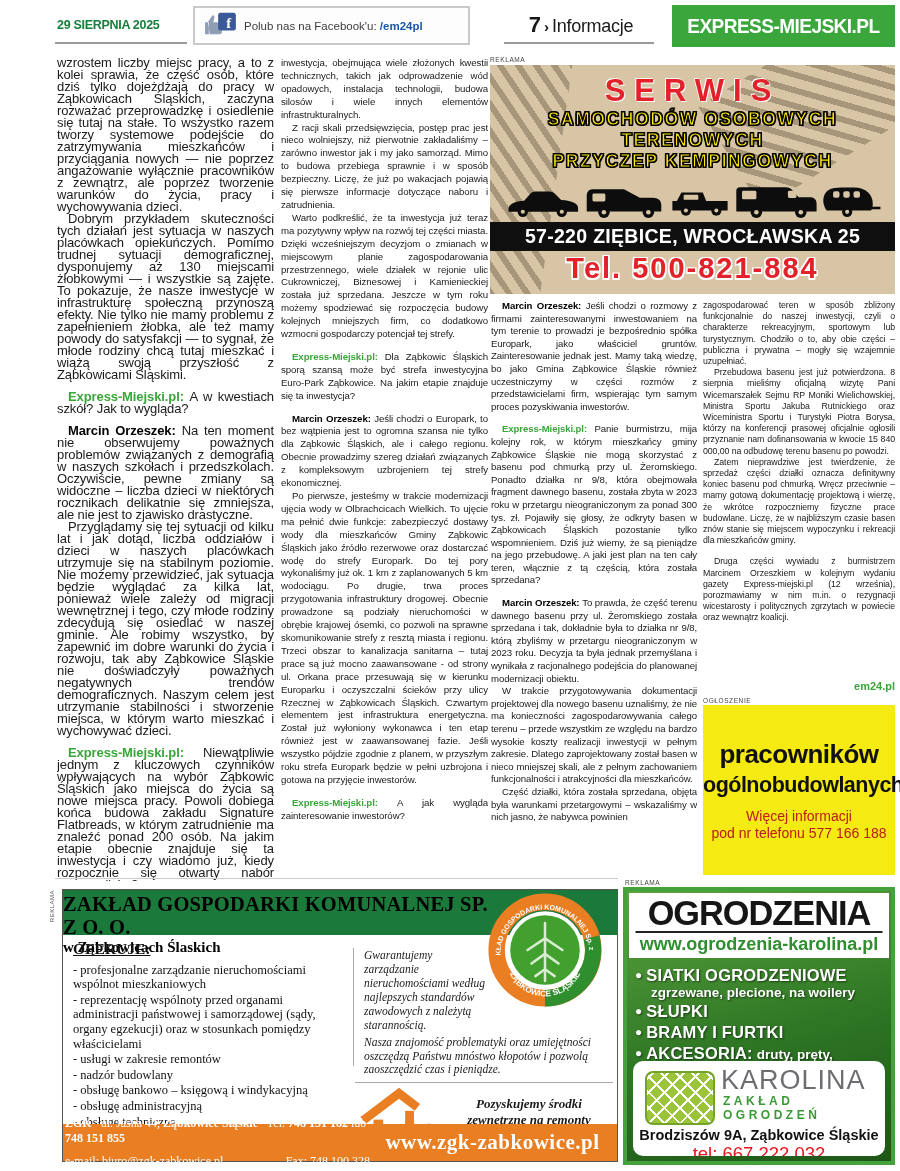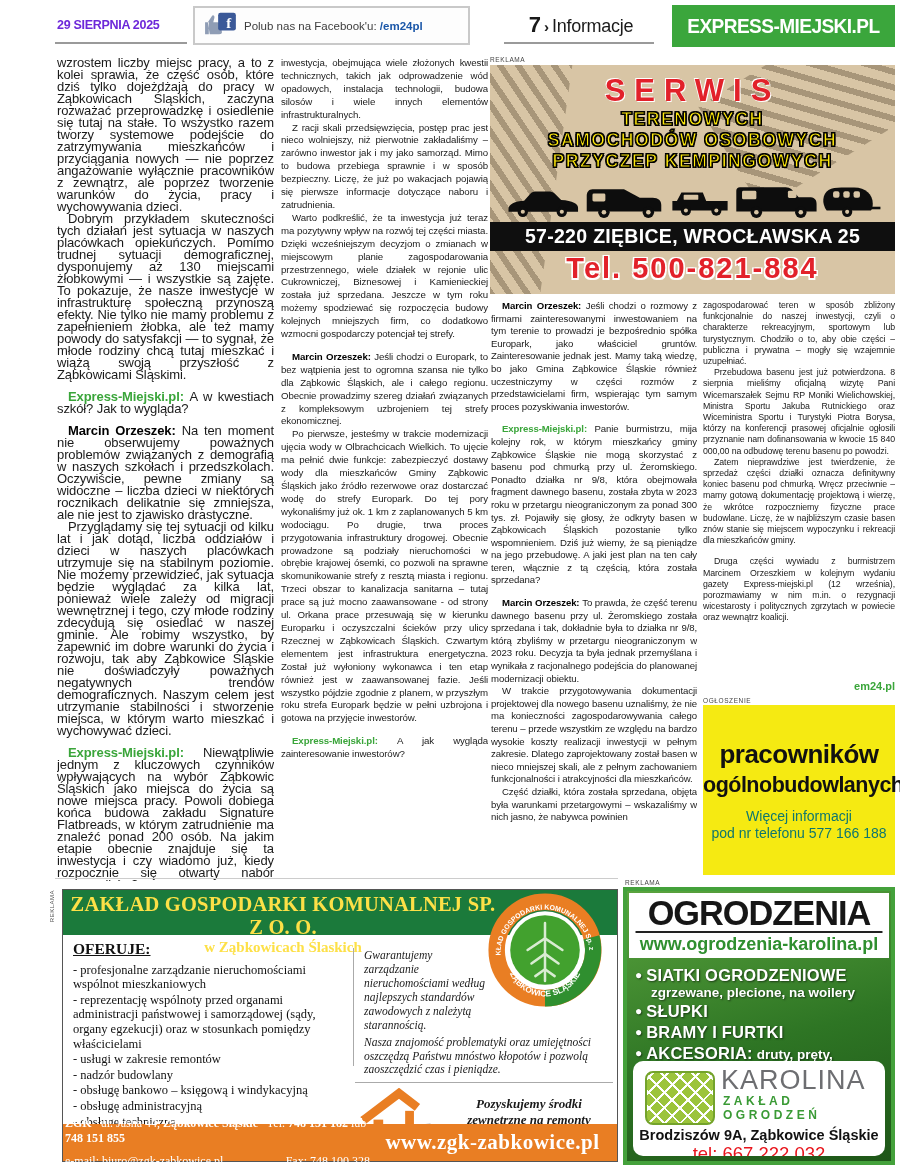--- a/index.html
+++ b/index.html
@@ -1,19 +1,19 @@
 <!DOCTYPE html>
 <html lang="pl" style="--green-logo: #3ba63c; --green-text: #3aa53a; --yellow: #f5ea12; --red: #e2212a; --serwis-bg: #d8c5a5; --serwis-yellow: #ffe90c; --zgk-green: #1b7a3b; --zgk-orange: #e97e23; --ogr-green: #44a13b; --ogr-url-green: #2f8f2f; --karolina-gray: #6d6e71; --karolina-green: #3a9a35; --tel-red: #e8151c;"><head>
 <meta charset="utf-8">
 <style>
   html,body{margin:0;padding:0;background:#fff;}
   .page{position:relative;width:900px;height:1171px;background:#fff;overflow:hidden;
         font-family:"Liberation Sans",sans-serif;color:#1a1a1a;}
   
-  .hdr-date{position:absolute;left:57px;top:18px;font-size:12.5px;font-weight:bold;letter-spacing:-.3px;color:#6d28d9;}
+  .hdr-date{position:absolute;left:57px;top:18px;font-size:12.5px;font-weight:bold;letter-spacing:-.3px;color:#15803d;}
   .hdr-date-rule{position:absolute;left:55px;top:42px;width:132px;height:2px;background:#9a9a9a;}
   .fb-bar{position:absolute;left:193px;top:6px;width:277px;height:39px;border:2px solid #c9c9c9;background:#fdfdfd;
           display:flex;align-items:center;padding:0 8px;box-sizing:border-box;cursor:pointer;}
   .fb-bar .fb-txt{font-size:11.5px;color:#3d3d3d;margin-left:7px;white-space:nowrap;}
   .fb-bar .fb-handle{font-weight:bold;color:#1b57a8;}
   .hdr-page{position:absolute;left:506px;top:12px;width:150px;text-align:center;white-space:nowrap;}
   .hdr-page .num{font-size:22px;font-weight:bold;}
   .hdr-page .chev{font-size:15px;font-weight:bold;margin:0 3px;}
   .hdr-page .sec{font-size:18px;letter-spacing:-.3px;}
   .hdr-page-rule{position:absolute;left:504px;top:42px;width:150px;height:1.5px;background:#9a9a9a;}
@@ -52,25 +52,25 @@
   .vehicles svg{display:block;}
   .serwis-band{position:relative;margin-top:3px;background:#0f0f0f;color:#fff;font-size:19.5px;font-weight:bold;
                letter-spacing:.3px;padding:3px 0;white-space:nowrap;}
   .serwis-tel{position:relative;font-size:29px;font-weight:bold;color:var(--red);letter-spacing:2px;margin-top:1px;
               text-shadow:-1.5px -1.5px 0 #fff,1.5px -1.5px 0 #fff,-1.5px 1.5px 0 #fff,1.5px 1.5px 0 #fff;}
   
   .yellow-ad{position:absolute;left:703px;top:705px;width:192px;height:170px;background:var(--yellow);
              text-align:center;display:flex;flex-direction:column;justify-content:center;}
   .yellow-ad .big{font-size:26px;font-weight:bold;color:#111;line-height:31px;letter-spacing:-.5px;}
   .yellow-ad .big.fit{font-size:21.5px;}
-  .yellow-ad .small{font-size:14px;color:#0f766e;line-height:17px;margin-top:7px;}
+  .yellow-ad .small{font-size:14px;color:#b91c1c;line-height:17px;margin-top:7px;}
   
   .zgk{position:absolute;left:62px;top:889px;width:556px;height:273px;border:1px solid #555;background:#fff;
        box-sizing:border-box;font-family:"Liberation Serif",serif;}
-  .zgk-head{position:absolute;left:0;top:0;width:100%;height:45px;background:var(--zgk-green);color:#fde047;text-align:center;}
+  .zgk-head{position:absolute;left:0;top:0;width:100%;height:45px;background:var(--zgk-green);color:#000000;}
   .zgk-head .l1{font-size:20.5px;font-weight:bold;margin-top:3px;letter-spacing:.2px;width:440px;}
   .zgk-head .l2{font-size:15px;font-weight:bold;width:440px;}
   .zgk-offers{position:absolute;left:10px;top:50px;width:278px;font-size:12.5px;line-height:14.6px;color:#111;}
   .zgk-offers .oferuje{font-size:15.5px;font-weight:bold;text-decoration:underline;margin:2px 0 6px 0;}
   .offer-item{margin:0 0 1px 0;}
   .offer-item.bold{font-weight:bold;}
   .zgk-vline{position:absolute;left:290px;top:58px;width:1px;height:118px;background:#aaa;}
   .zgk-guarantee{position:absolute;left:301px;top:58px;width:122px;font-style:italic;font-size:11.5px;line-height:14px;}
   .zgk-knowledge{position:absolute;left:301px;top:146px;width:250px;font-style:italic;font-size:11.5px;line-height:13.5px;}
   .zgk-hline{position:absolute;left:292px;top:192px;width:258px;height:1px;background:#aaa;}
@@ -146,20 +146,21 @@
       <p class="para plain">Dobrym przykładem skuteczności tych działań jest sytuacja w naszych placówkach opiekuńczych. Pomimo trudnej sytuacji demograficznej, dysponujemy aż 130 miejscami żłobkowymi — i wszystkie są zajęte. To pokazuje, że nasze inwestycje w infrastrukturę społeczną przynoszą efekty. Nie tylko nie mamy problemu z zapełnieniem żłobka, ale też mamy powody do satysfakcji — to sygnał, że młode rodziny chcą tutaj mieszkać i wiążą swoją przyszłość z Ząbkowicami Śląskimi.</p>
       <p class="para q"><b class="lead-q">Express-Miejski.pl: </b>A w kwestiach szkół? Jak to wygląda?</p>
       <p class="para a"><b class="lead-a">Marcin Orzeszek: </b>Na ten moment nie obserwujemy poważnych problemów związanych z demografią w naszych szkołach i przedszkolach. Oczywiście, pewne zmiany są widoczne – liczba dzieci w niektórych rocznikach delikatnie się zmniejsza, ale nie jest to zjawisko drastyczne.</p>
       <p class="para plain">Przyglądamy się tej sytuacji od kilku lat i jak dotąd, liczba oddziałów i dzieci w naszych placówkach utrzymuje się na stabilnym poziomie. Nie możemy przewidzieć, jak sytuacja będzie wyglądać za kilka lat, ponieważ wiele zależy od migracji wewnętrznej i tego, czy młode rodziny zdecydują się osiedlać w naszej gminie. Ale robimy wszystko, by zapewnić im dobre warunki do życia i rozwoju, tak aby Ząbkowice Śląskie nie doświadczyły poważnych negatywnych trendów demograficznych. Naszym celem jest utrzymanie stabilności i stworzenie miejsca, w którym warto mieszkać i wychowywać dzieci.</p>
       <p class="para q"><b class="lead-q">Express-Miejski.pl: </b>Niewątpliwie jednym z kluczowych czynników wpływających na wybór Ząbkowic Śląskich jako miejsca do życia są nowe miejsca pracy. Powoli dobiega końca budowa zakładu Signature Flatbreads, w którym zatrudnienie ma znaleźć ponad 200 osób. Na jakim etapie obecnie znajduje się ta inwestycja i czy wiadomo już, kiedy rozpocznie się otwarty nabór pracowników?</p>
     </div>
   <div class="col c2">
       <p class="para cont">inwestycja, obejmująca wiele złożonych kwestii technicznych, takich jak odprowadzenie wód opadowych, instalacja technologii, budowa silosów i wiele innych elementów infrastrukturalnych.</p>
       <p class="para plain">Z racji skali przedsięwzięcia, postęp prac jest nieco wolniejszy, niż pierwotnie zakładaliśmy – zarówno inwestor jak i my jako samorząd. Mimo to budowa przebiega sprawnie i w sposób bezpieczny. Liczę, że już po wakacjach pojawią się pierwsze informacje dotyczące naboru i zatrudnienia.</p>
       <p class="para plain">Warto podkreślić, że ta inwestycja już teraz ma pozytywny wpływ na rozwój tej części miasta. Dzięki wcześniejszym decyzjom o zmianach w miejscowym planie zagospodarowania przestrzennego, wiele działek w rejonie ulic Cukrowniczej, Biznesowej i Kamienieckiej została już sprzedana. Jeszcze w tym roku możemy spodziewać się rozpoczęcia budowy kolejnych mniejszych firm, co dodatkowo wzmocni gospodarczy potencjał tej strefy.</p>
+      <p class="para q"><b class="lead-q">Express-Miejski.pl: </b>Dla Ząbkowic Śląskich sporą szansą może być strefa inwestycyjna Euro-Park Ząbkowice. Na jakim etapie znajduje się ta inwestycja?</p>
       <p class="para a"><b class="lead-a">Marcin Orzeszek: </b>Jeśli chodzi o Europark, to bez wątpienia jest to ogromna szansa nie tylko dla Ząbkowic Śląskich, ale i całego regionu. Obecnie prowadzimy szereg działań związanych z kompleksowym uzbrojeniem tej strefy ekonomicznej.</p>
       <p class="para plain">Po pierwsze, jesteśmy w trakcie modernizacji ujęcia wody w Olbrachcicach Wielkich. To ujęcie ma pełnić dwie funkcje: zabezpieczyć dostawy wody dla mieszkańców Gminy Ząbkowic Śląskich jako źródło rezerwowe oraz dostarczać wodę do strefy Europark. Do tej pory wykonaliśmy już ok. 1 km z zaplanowanych 5 km wodociągu. Po drugie, trwa proces przygotowania infrastruktury drogowej. Obecnie prowadzone są podziały nieruchomości w obrębie krajowej ósemki, co pozwoli na sprawne skomunikowanie strefy z resztą miasta i regionu. Trzeci obszar to kanalizacja sanitarna – tutaj prace są już mocno zaawansowane - od strony ul. Orkana prace przesuwają się w kierunku Europarku i oczyszczalni ścieków przy ulicy Rzecznej w Ząbkowicach Śląskich. Czwartym elementem jest infrastruktura energetyczna. Został już wyłoniony wykonawca i ten etap również jest w zaawansowanej fazie. Jeśli wszystko pójdzie zgodnie z planem, w przyszłym roku strefa Europark będzie w pełni uzbrojona i gotowa na przyjęcie inwestorów.</p>
       <p class="para q"><b class="lead-q">Express-Miejski.pl: </b>A jak wygląda zainteresowanie inwestorów?</p>
     </div>
   <div class="col c3">
       <p class="para a"><b class="lead-a">Marcin Orzeszek: </b>Jeśli chodzi o rozmowy z firmami zainteresowanymi inwestowaniem na tym terenie to prowadzi je bezpośrednio spółka Europark, jako właściciel gruntów. Zainteresowanie jednak jest. Mamy taką wiedzę, bo jako Gmina Ząbkowice Śląskie również uczestniczymy w części rozmów z przedstawicielami firm, wspierając tym samym proces pozyskiwania inwestorów.</p>
       <p class="para q"><b class="lead-q">Express-Miejski.pl: </b>Panie burmistrzu, mija kolejny rok, w którym mieszkańcy gminy Ząbkowice Śląskie nie mogą skorzystać z basenu pod chmurką przy ul. Żeromskiego. Ponadto działka nr 9/8, która obejmowała fragment dawnego basenu, została zbyta w 2023 roku w przetargu nieograniczonym za ponad 300 tys. zł. Pojawiły się głosy, że odkryty basen w Ząbkowicach Śląskich pozostanie tylko wspomnieniem. Dziś już wiemy, że są pieniądze na jego przebudowę. A jaki jest plan na ten cały teren, włącznie z tą częścią, która została sprzedana?</p>
       <p class="para a"><b class="lead-a">Marcin Orzeszek: </b>To prawda, że część terenu dawnego basenu przy ul. Żeromskiego została sprzedana i tak, dokładnie była to działka nr 9/8, którą zbyliśmy w przetargu nieograniczonym w 2023 roku. Decyzja ta była jednak przemyślana i wynikała z racjonalnego podejścia do planowanej modernizacji obiektu.</p>
       <p class="para plain">W trakcie przygotowywania dokumentacji projektowej dla nowego basenu uznaliśmy, że nie ma konieczności zagospodarowywania całego terenu – przede wszystkim ze względu na bardzo wysokie koszty realizacji inwestycji w pełnym zakresie. Dlatego zaprojektowany został basen w nieco mniejszej skali, ale z pełnym zachowaniem funkcjonalności i atrakcyjności dla mieszkańców.</p>
       <p class="para plain">Część działki, która została sprzedana, objęta była warunkami przetargowymi – wskazaliśmy w nich jasno, że nabywca powinien</p>
@@ -171,22 +172,22 @@
       <p class="para gap">Druga części wywiadu z burmistrzem Marcinem Orzeszkiem w kolejnym wydaniu gazety Express-miejski.pl (12 września), porozmawiamy w nim m.in. o rezygnacji wicestarosty i politycznych zgrzytach w powiecie oraz wewnątrz koalicji.</p>
     </div>
   <div class="em24">em24.pl</div>
   <div class="rule-bottom"></div>
 
   <div class="tiny-label" style="left:490px;top:56px;">REKLAMA</div>
   <div class="serwis">
     <div class="tire t1"></div>
     <div class="tire t2"></div>
     <div class="serwis-title">SERWIS</div>
+    <div class="serwis-line">SAMOCHODÓW OSOBOWYCH</div>
     <div class="serwis-line">TERENOWYCH</div>
-    <div class="serwis-line">SAMOCHODÓW OSOBOWYCH</div>
     <div class="serwis-line">PRZYCZEP KEMPINGOWYCH</div>
     <div class="vehicles">
       <span>
         <svg width="78" height="34" viewBox="0 0 120 50">
           <path d="M10 36 c0-8 10-12 24-13 l10-11 c2-2 5-3 9-3 h18 c4 0 8 1 10 3 l10 10 c18 1 26 6 26 12 v6 H10 z" fill="#0d0d0d"></path>
           <circle cx="32" cy="40" r="8" fill="#0d0d0d"></circle>
             <circle cx="32" cy="40" r="3.2" fill="#d8c5a5"></circle>
           <circle cx="92" cy="40" r="8" fill="#0d0d0d"></circle>
             <circle cx="92" cy="40" r="3.2" fill="#d8c5a5"></circle>
         </svg>

